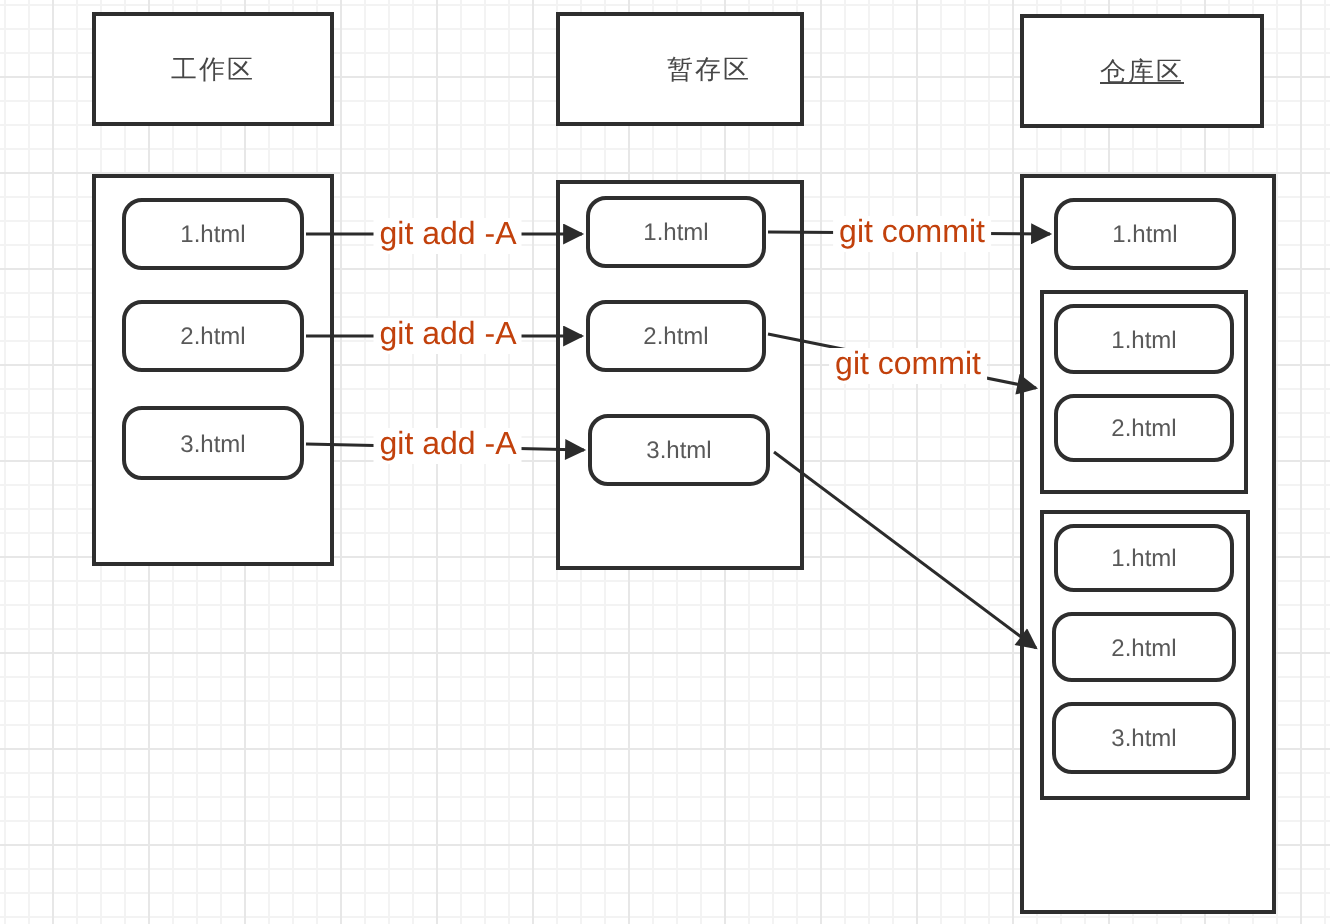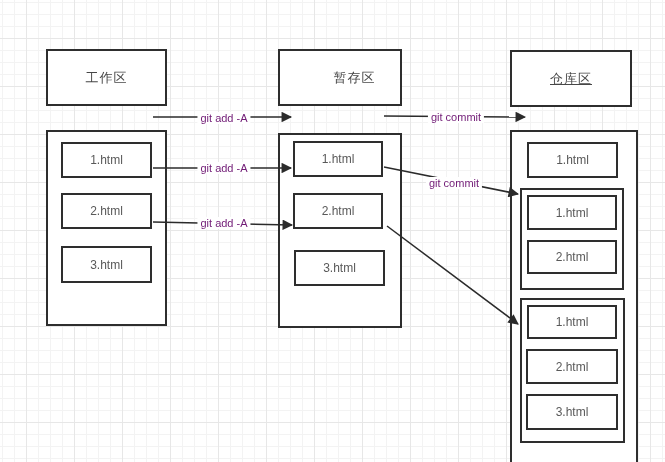--- a/index.html
+++ b/index.html
@@ -15,39 +15,38 @@
       linear-gradient(to right,#f3f3f3 1px,transparent 1px),
       linear-gradient(to bottom,#f3f3f3 1px,transparent 1px);
     background-size:48px 48px,48px 48px,12px 12px,12px 12px;
     background-position:26px 0,0 38px,2px 0,0 2px;
   }
   .box{
     position:absolute;
     box-sizing:border-box;
     border:2px solid #2e2e2e;
     background:#ffffff;
-    margin-top:43px;
   }
   .title-box{
     display:flex;align-items:center;justify-content:center;
     font-size:13px;color:#474747;letter-spacing:1px;
   }
   .container-box{background:#ffffff;}
   .file{
     display:flex;align-items:center;justify-content:center;
-    font-size:12px;color:#595959;
+    font-size:12px;color:#595959;border-radius:10px;
   }
   .arrow-layer{
     position:absolute;left:0;top:0;width:665px;height:462px;
     pointer-events:none;
   }
   .arrow-label{
     position:absolute;
     transform:translate(-50%,-50%);
-    font-size:11px;color:#701a75;
+    font-size:16px;color:#c2410c;
     background:#ffffff;
     padding:0 3px;
     white-space:nowrap;
   }
 </style>
 </head>
 <body>
 
 <div class="canvas">
 

